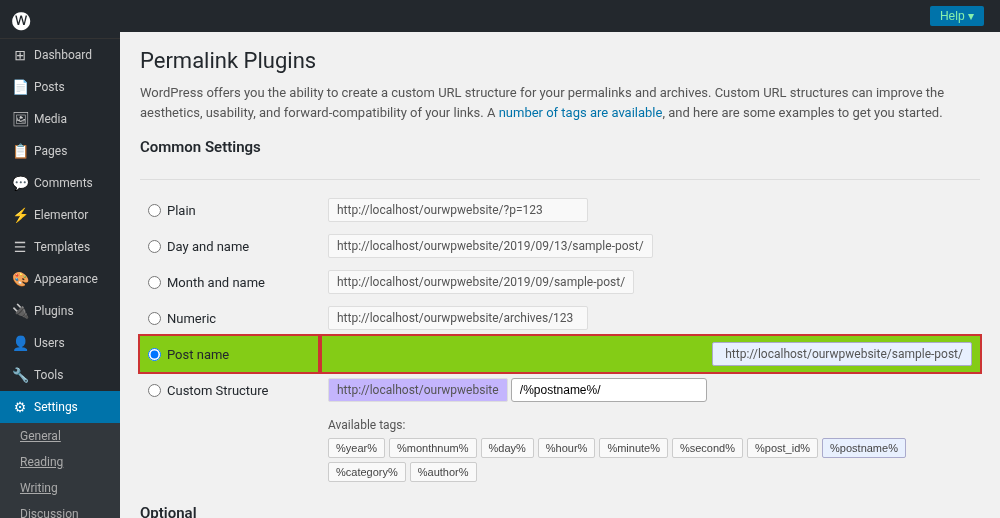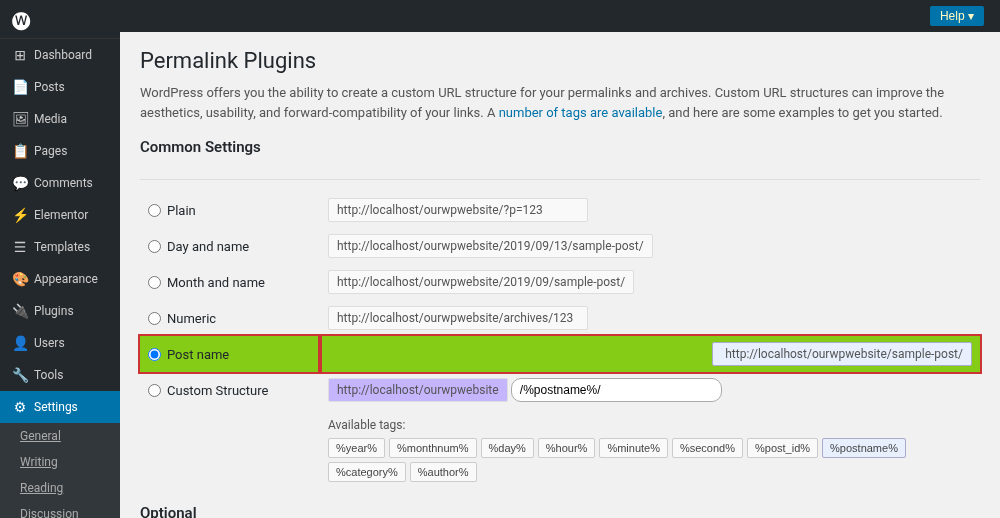--- a/index.html
+++ b/index.html
@@ -11,21 +11,21 @@
     .sidebar-logo-icon { color: #fff; font-size: 18px; }
     .sidebar-item { display: flex; align-items: center; gap: 6px; padding: 8px 12px; cursor: pointer; color: #ccc; font-size: 12px; transition: background 0.2s; }
     .sidebar-item.active { background: #0073aa; color: #fff; }
     .sidebar-item-icon { font-size: 14px; width: 16px; text-align: center; flex-shrink: 0; }
     .sidebar-submenu { background: #32373c; }
     .sidebar-submenu .sidebar-item { padding: 6px 12px 6px 20px; font-size: 12px; color: #aaa; text-decoration: underline; }
 
     
     .main { flex: 1; display: flex; flex-direction: column; height: 518px; overflow: hidden; }
     .topbar { background: #23282d; height: 32px; display: flex; align-items: center; justify-content: flex-end; padding: 0 16px; }
-    .help-btn { background: #0073aa; color: #fef9c3; border: none; padding: 3px 10px; cursor: pointer; font-size: 12px; border-radius: 2px; display: flex; align-items: center; gap: 4px; }
+    .help-btn { background: #0073aa; color: #86efac; border: none; padding: 3px 10px; cursor: pointer; font-size: 12px; border-radius: 2px; display: flex; align-items: center; gap: 4px; }
 
     .content { flex: 1; overflow-y: auto; padding: 16px 20px; background: #f1f1f1; }
     .page-title { font-size: 22px; font-weight: 400; color: #23282d; margin-bottom: 10px; }
     .description { font-size: 13px; color: #555; margin-bottom: 16px; line-height: 1.5; }
     .description a { color: #0073aa; text-decoration: none; }
 
     .section-title { font-size: 15px; font-weight: 600; color: #23282d; margin-bottom: 12px; border-bottom: 1px solid #ddd; padding-bottom: 23px; }
 
     .settings-table { width: 100%; border-collapse: collapse; margin-bottom: 16px; }
     .settings-table td { padding: 6px 8px; vertical-align: middle; }
@@ -34,21 +34,21 @@
     .url-display.highlighted-url { background: #e8f0fe; border-color: #aac; }
 
     
     .radio-label { display: flex; align-items: center; gap: 6px; cursor: pointer; font-size: 13px; color: #23282d; }
     .radio-label input[type=radio] { cursor: pointer; }
 
     
     .selected-row td { outline: 2px solid #cc3333; }
     .selected-row { background: #84cc16; }
     .url-base { background: #c4b5fd; border: 1px solid #ddd; padding: 4px 8px; font-size: 12px; color: #555; border-radius: 2px; display: inline-block; }
-    .custom-input { border: 1px solid #aaa; padding: 4px 8px; font-size: 12px; border-radius: 10px; width: 211px; }
+    .custom-input { border: 1px solid #aaa; padding: 4px 8px; font-size: 12px; border-radius: 3px; width: 196px; }
     .available-tags { font-size: 12px; color: #555; margin: 4px 0 6px 0; }
     .tags-list { display: flex; flex-wrap: wrap; gap: 4px; }
     .tag-btn { background: #f9f9f9; border: 1px solid #ccc; padding: 3px 7px; font-size: 11px; cursor: pointer; border-radius: 2px; color: #444; }
 
     .optional-title { font-size: 15px; font-weight: 600; color: #23282d; margin-top: 8px; margin-bottom: 6px; border-bottom: 4px solid #a3a3a3; padding-bottom: 6px; }
 
     
     .content::-webkit-scrollbar { width: 6px; }
     .content::-webkit-scrollbar-track { background: #f1f1f1; }
     .content::-webkit-scrollbar-thumb { background: #ccc; border-radius: 3px; }
@@ -106,24 +106,24 @@
   </div>
   <div class="sidebar-item active">
     <span class="sidebar-item-icon">⚙</span>
     <span>Settings</span>
   </div>
   <div class="sidebar-submenu">
     <div class="sidebar-item">
       <span>General</span>
     </div>
     <div class="sidebar-item">
+      <span>Reading</span>
+    </div>
+    <div class="sidebar-item">
       <span>Writing</span>
-    </div>
-    <div class="sidebar-item">
-      <span>Reading</span>
     </div>
     <div class="sidebar-item">
       <span>Discussion</span>
     </div>
 
   </div>
 </div>
 
 <div class="main">
   <div class="topbar">

